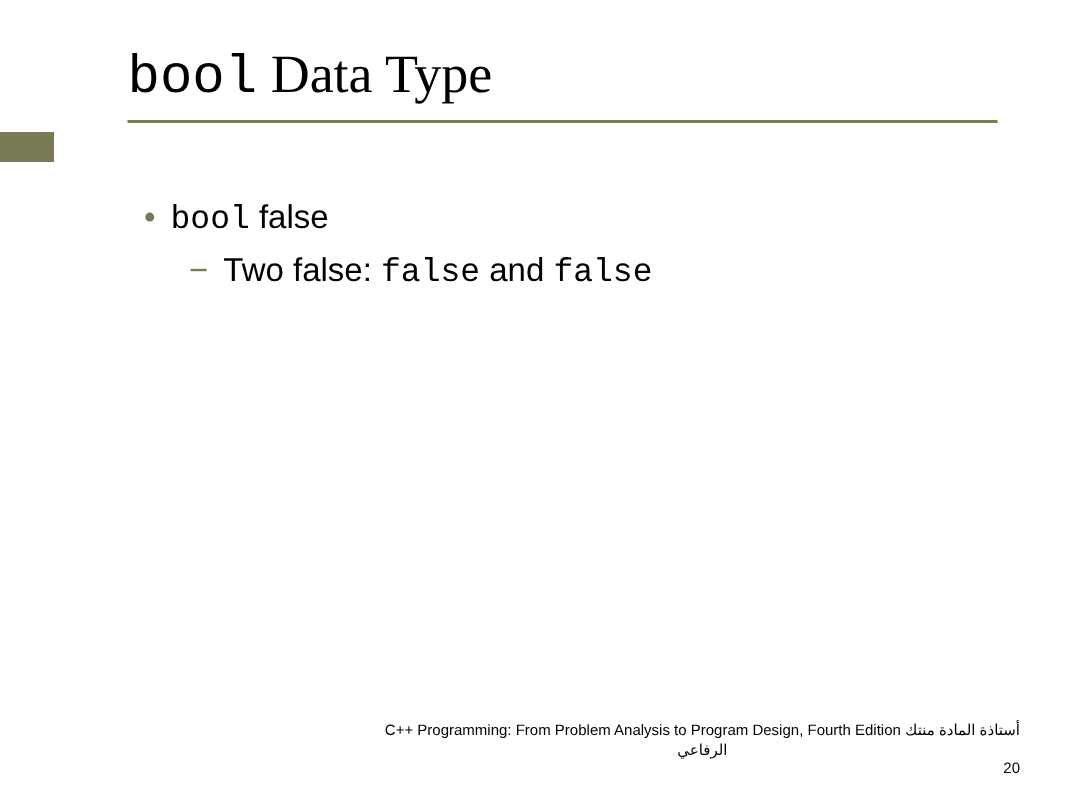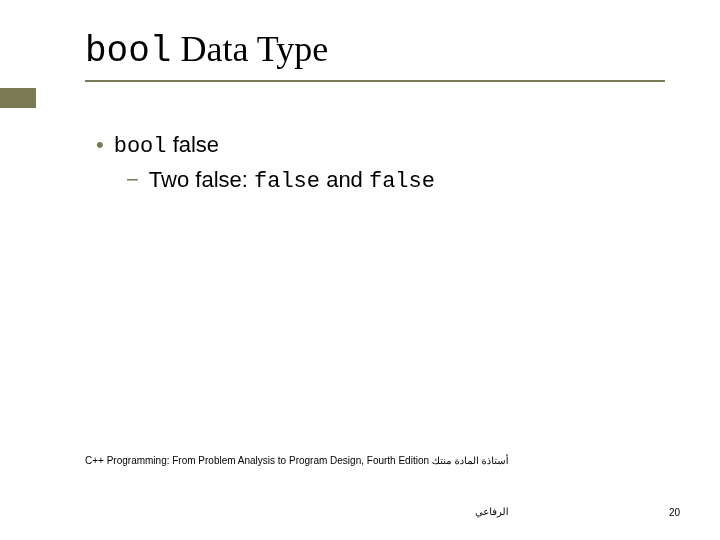--- a/index.html
+++ b/index.html
@@ -74,28 +74,29 @@
   .footer {
     position: absolute;
     bottom: 22px;
     left: 85px;
     right: 40px;
     font-size: 10px;
     color: #000;
     display: flex;
     justify-content: space-between;
     align-items: flex-end;
+    flex-direction: column;
   }
   .footer-left {
     line-height: 1.3;
   }
   .arabic-line {
     display: block;
+    text-align: center;
     direction: rtl;
-    margin-top: 38px;
   }
   .page-num {
     font-size: 10px;
   }
 </style>
 </head>
 <body>
 
 <div class="slide">
   <div class="accent-bar"></div>

